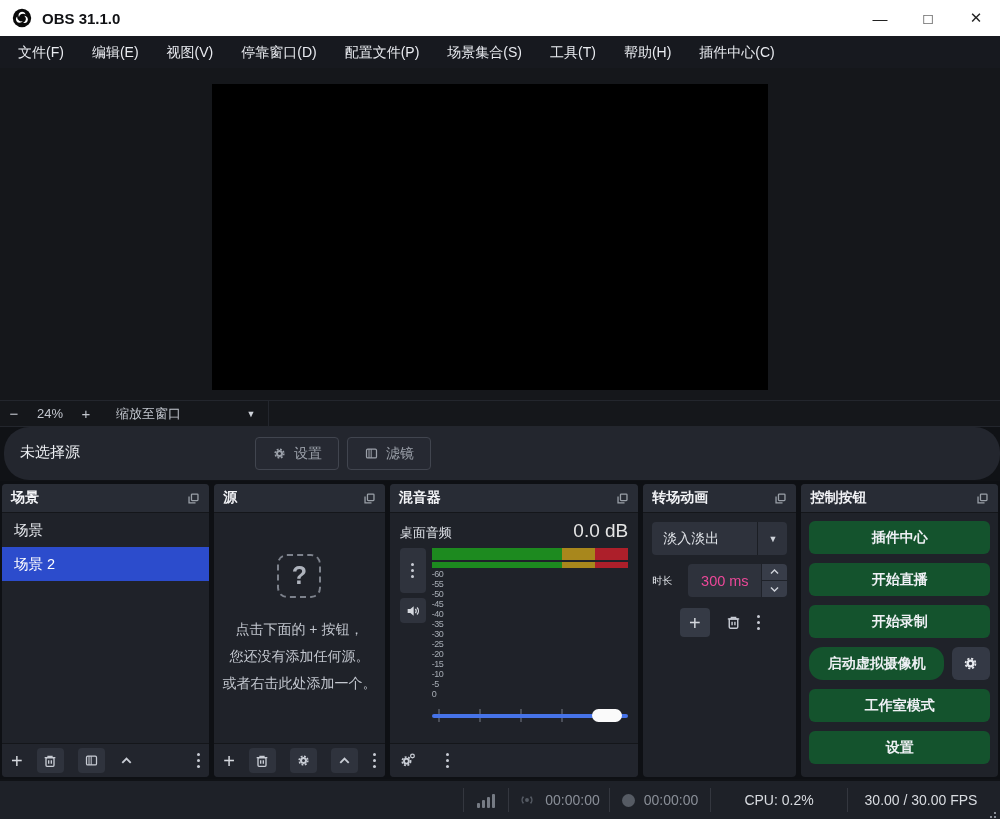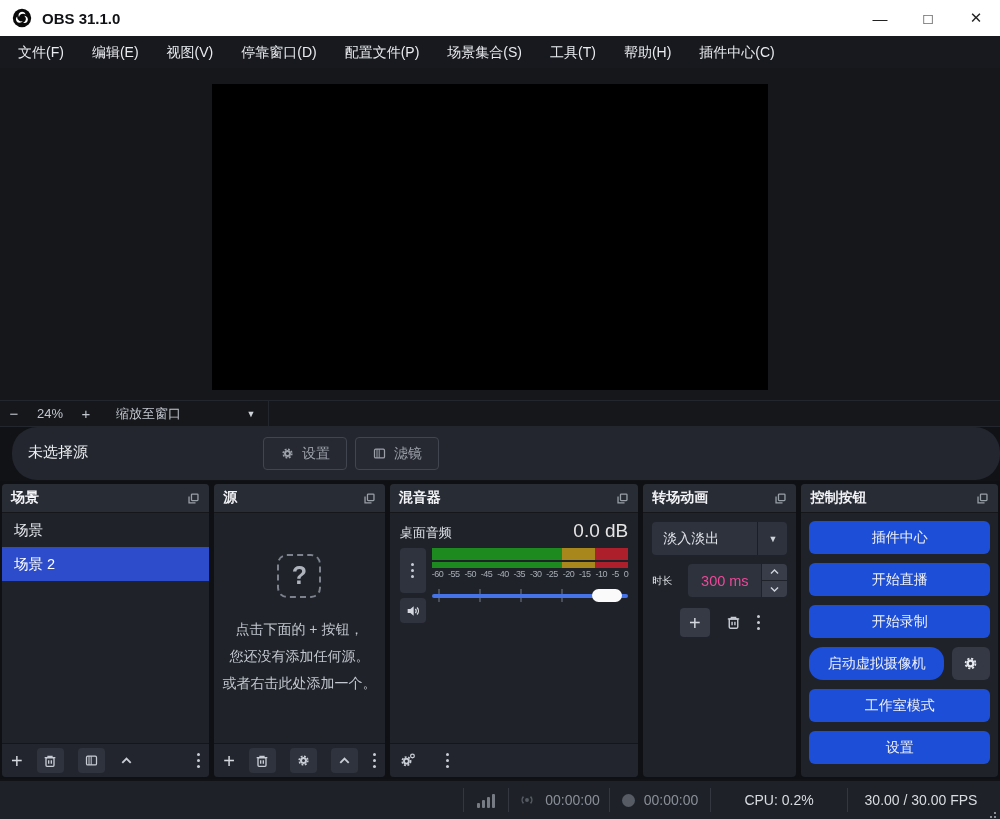--- a/index.html
+++ b/index.html
@@ -28,21 +28,21 @@
   .zoomrow{position:absolute;top:400px;left:0;right:0;height:27px;background:#15171b;
            border-top:1px solid #23262d;border-bottom:1px solid #23262d;
            display:flex;align-items:center;font-size:13px;color:#c2c6ce;}
   .zoom-btn{width:28px;text-align:center;font-size:15px;color:#c2c6ce;}
   .zoom-level{width:44px;text-align:center;}
   .fit-label{margin-left:16px;width:118px;}
   .caret-box{width:34px;text-align:center;font-size:9px;color:#ced2d9;}
   .zoom-divider{width:1px;height:100%;background:#23262d;}
 
   
-  .srctoolbar{position:absolute;top:427px;left:12px;right:0;height:53px;background:#23262e;border-radius:25px;}
+  .srctoolbar{position:absolute;top:427px;left:4px;right:0;height:53px;background:#23262e;border-radius:25px;}
   .src-status{position:absolute;left:16px;top:16px;font-size:15px;color:#eceef2;}
   .tool-btn{position:absolute;top:10px;height:33px;display:flex;align-items:center;
             justify-content:center;gap:7px;border:1px solid #41454f;border-radius:4px;
             color:#9ba0a9;font-size:14px;background:#262932;}
   .btn-settings{left:251px;width:84px;}
   .btn-filters{left:343px;width:84px;}
 
   
   .docks{position:absolute;top:481px;left:0;right:0;height:298px;background:#0e1014;
          display:flex;gap:5px;padding:3px 2px 2px 2px;}
@@ -83,21 +83,21 @@
   .mix-db{font-size:19px;color:#e5e5e5;}
   .mix-meter-zone{display:flex;gap:6px;margin-top:6px;}
   .mix-left{display:flex;flex-direction:column;gap:5px;}
   .mix-kbtn{width:26px;height:45px;background:#2f333d;border-radius:4px;
             display:flex;align-items:center;justify-content:center;}
   .mix-spk{width:26px;height:25px;background:#2f333d;border-radius:4px;
            display:flex;align-items:center;justify-content:center;color:#d5d8de;}
   .mix-right{flex:1;}
   .meter-bar{height:12px;background:linear-gradient(90deg,#1d8a1f 0 66.5%,#a8871c 66.5% 83.2%,#ad1f2a 83.2% 100%);}
   .meter-bar.thin{height:6px;margin-top:2px;}
-  .meter-scale{display:flex;justify-content:space-between;margin-top:1px;}
+  .meter-scale{display:flex;justify-content:space-between;margin-top:1px;flex-direction:column;}
   .meter-scale span{font-size:9px;color:#a7adb5;letter-spacing:-0.5px;}
   .slider-zone{position:relative;height:25px;margin-top:4px;flex:1;}
   .slider-ticks{position:absolute;left:6px;right:10px;top:6px;height:13px;
       background:repeating-linear-gradient(90deg,#4a4e58 0 2px,transparent 2px 41px);}
   .slider-track{position:absolute;left:0;right:0;top:11px;height:4px;
                 background:#4673e8;border-radius:2px;}
   .slider-handle{position:absolute;right:6px;top:6px;width:30px;height:13px;
                  border-radius:7px;background:#fafafa;}
 
   
@@ -114,23 +114,23 @@
               align-items:center;justify-content:center;font-size:14.5px;color:#ec4899;}
   .spin-arrows{width:25px;display:flex;flex-direction:column;gap:1px;margin-left:1px;}
   .spin-btn{flex:1;background:#383d49;display:flex;align-items:center;justify-content:center;}
   .spin-btn.up{border-radius:0 4px 0 0;} .spin-btn.down{border-radius:0 0 4px 0;}
   .trans-btns{display:flex;align-items:center;justify-content:center;gap:15px;margin-top:11px;}
   .plus-box{width:30px;height:29px;background:#353a45;border-radius:4px;
             display:flex;align-items:center;justify-content:center;}
 
   
   .ctrl-body{padding:8px;}
-  .ctrl-btn{height:33px;background:#1d4ed8;border-radius:6px;display:flex;
+  .ctrl-btn{height:33px;background:#14532d;border-radius:6px;display:flex;
             align-items:center;justify-content:center;font-size:14px;color:#eef0f4;
-            margin-bottom:9px;}
+            margin-bottom:9px;font-weight:bold;}
   .vcam-row{display:flex;gap:8px;margin-bottom:9px;}
   .vcam-row .ctrl-btn{flex:1;margin-bottom:0;border-radius:14px;}
   .vcam-gear{width:38px;height:33px;background:#343945;border-radius:6px;
              display:flex;align-items:center;justify-content:center;color:#e6e9ee;}
 
   
   .statusbar{position:absolute;top:781px;left:0;right:0;height:38px;background:#1e2128;
              display:flex;align-items:center;justify-content:flex-end;padding-right:6px;}
   .sb-sep{width:1px;height:24px;background:#34373f;}
   .sb-sec{display:flex;align-items:center;justify-content:center;gap:9px;height:100%;}

